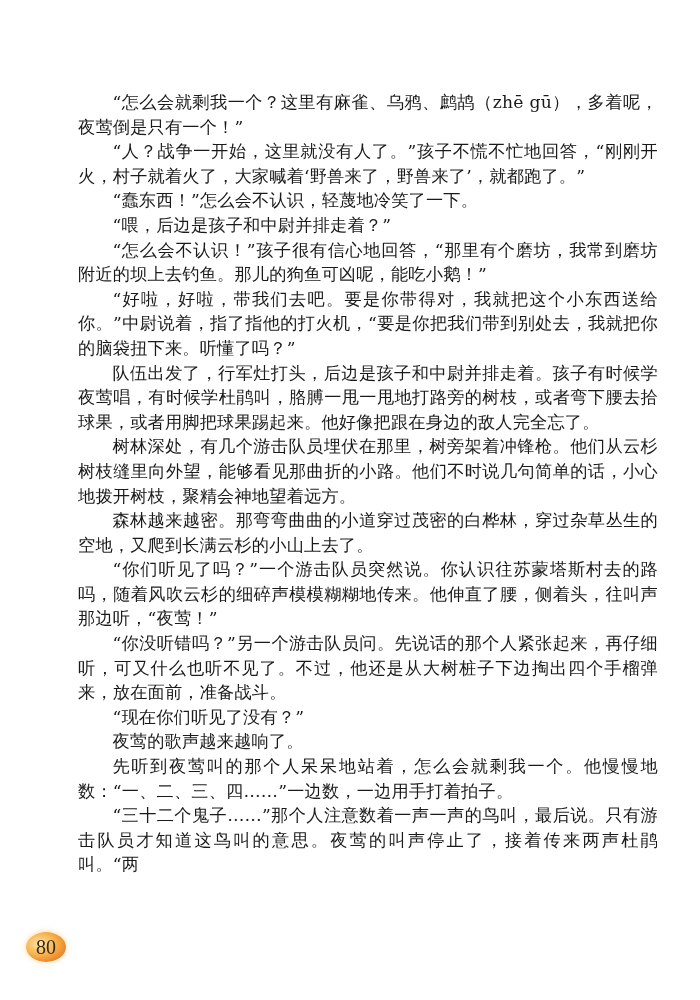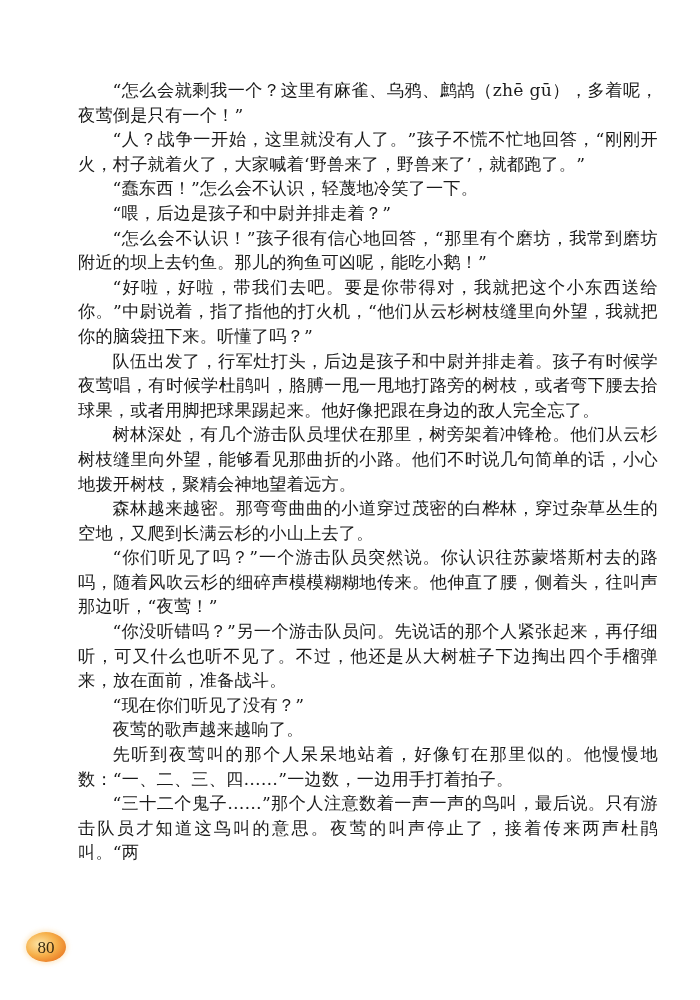--- a/index.html
+++ b/index.html
@@ -11,21 +11,21 @@
       width: 700px;
       height: 1000px;
       position: relative;
       overflow: hidden;
       font-family: "DejaVu Serif", "Liberation Serif", serif;
       color: #1a1a1a;
     }
     .page {
       position: absolute;
       left: 78px;
-      top: 78px;
+      top: 90px;
       width: 580px;
     }
     .para {
       margin: 0;
       font-size: 17.2px;
       line-height: 24.6px;
       text-align: justify;
       text-justify: inter-character;
       letter-spacing: 0.2px;
       text-indent: 2em;
@@ -39,41 +39,41 @@
       height: 30px;
       border-radius: 50%;
       background: radial-gradient(ellipse at 35% 40%, #fde6a8 0%, #f6b04a 45%, #e8731f 85%, #d9601a 100%);
       box-shadow: 0 0 4px 2px rgba(250, 200, 120, 0.35);
       display: flex;
       align-items: center;
       justify-content: center;
     }
     .page-number {
       font-family: "Liberation Serif", "DejaVu Serif", serif;
-      font-size: 17px;
+      font-size: 20px;
       color: #3a2a10;
       line-height: 1;
     }
   </style>
 </head>
 <body>
 
 <div class="page">
   <p class="para">“怎么会就剩我一个？这里有麻雀、乌鸦、鹧鸪（zhē gū），多着呢，夜莺倒是只有一个！”</p>
   <p class="para">“人？战争一开始，这里就没有人了。”孩子不慌不忙地回答，“刚刚开火，村子就着火了，大家喊着‘野兽来了，野兽来了’，就都跑了。”</p>
   <p class="para">“蠢东西！”怎么会不认识，轻蔑地冷笑了一下。</p>
   <p class="para">“喂，后边是孩子和中尉并排走着？”</p>
   <p class="para">“怎么会不认识！”孩子很有信心地回答，“那里有个磨坊，我常到磨坊附近的坝上去钓鱼。那儿的狗鱼可凶呢，能吃小鹅！”</p>
-  <p class="para">“好啦，好啦，带我们去吧。要是你带得对，我就把这个小东西送给你。”中尉说着，指了指他的打火机，“他们从云杉树枝缝里向外望，我就把你的脑袋扭下来。听懂了吗？”</p>
+  <p class="para">“好啦，好啦，带我们去吧。要是你带得对，我就把这个小东西送给你。”中尉说着，指了指他的打火机，“要是你把我们带到别处去，我就把你的脑袋扭下来。听懂了吗？”</p>
   <p class="para">队伍出发了，行军灶打头，后边是孩子和中尉并排走着。孩子有时候学夜莺唱，有时候学杜鹃叫，胳膊一甩一甩地打路旁的树枝，或者弯下腰去拾球果，或者用脚把球果踢起来。他好像把跟在身边的敌人完全忘了。</p>
   <p class="para">树林深处，有几个游击队员埋伏在那里，树旁架着冲锋枪。他们从云杉树枝缝里向外望，能够看见那曲折的小路。他们不时说几句简单的话，小心地拨开树枝，聚精会神地望着远方。</p>
   <p class="para">森林越来越密。那弯弯曲曲的小道穿过茂密的白桦林，穿过杂草丛生的空地，又爬到长满云杉的小山上去了。</p>
   <p class="para">“你们听见了吗？”一个游击队员突然说。你认识往苏蒙塔斯村去的路吗，随着风吹云杉的细碎声模模糊糊地传来。他伸直了腰，侧着头，往叫声那边听，“夜莺！”</p>
   <p class="para">“你没听错吗？”另一个游击队员问。先说话的那个人紧张起来，再仔细听，可又什么也听不见了。不过，他还是从大树桩子下边掏出四个手榴弹来，放在面前，准备战斗。</p>
   <p class="para">“现在你们听见了没有？”</p>
   <p class="para">夜莺的歌声越来越响了。</p>
-  <p class="para">先听到夜莺叫的那个人呆呆地站着，好像钉在那里似的。他慢慢地数：“一、二、三、四……”一边数，一边用手打着拍子。</p>
+  <p class="para">先听到夜莺叫的那个人呆呆地站着，怎么会就剩我一个。他慢慢地数：“一、二、三、四……”一边数，一边用手打着拍子。</p>
   <p class="para">“三十二个鬼子……”那个人注意数着一声一声的鸟叫，最后说。只有游击队员才知道这鸟叫的意思。夜莺的叫声停止了，接着传来两声杜鹃叫。“两</p>
 </div>
 
 <div class="page-badge">
   <span class="page-number">80</span>
 </div>
 
 </body></html>

